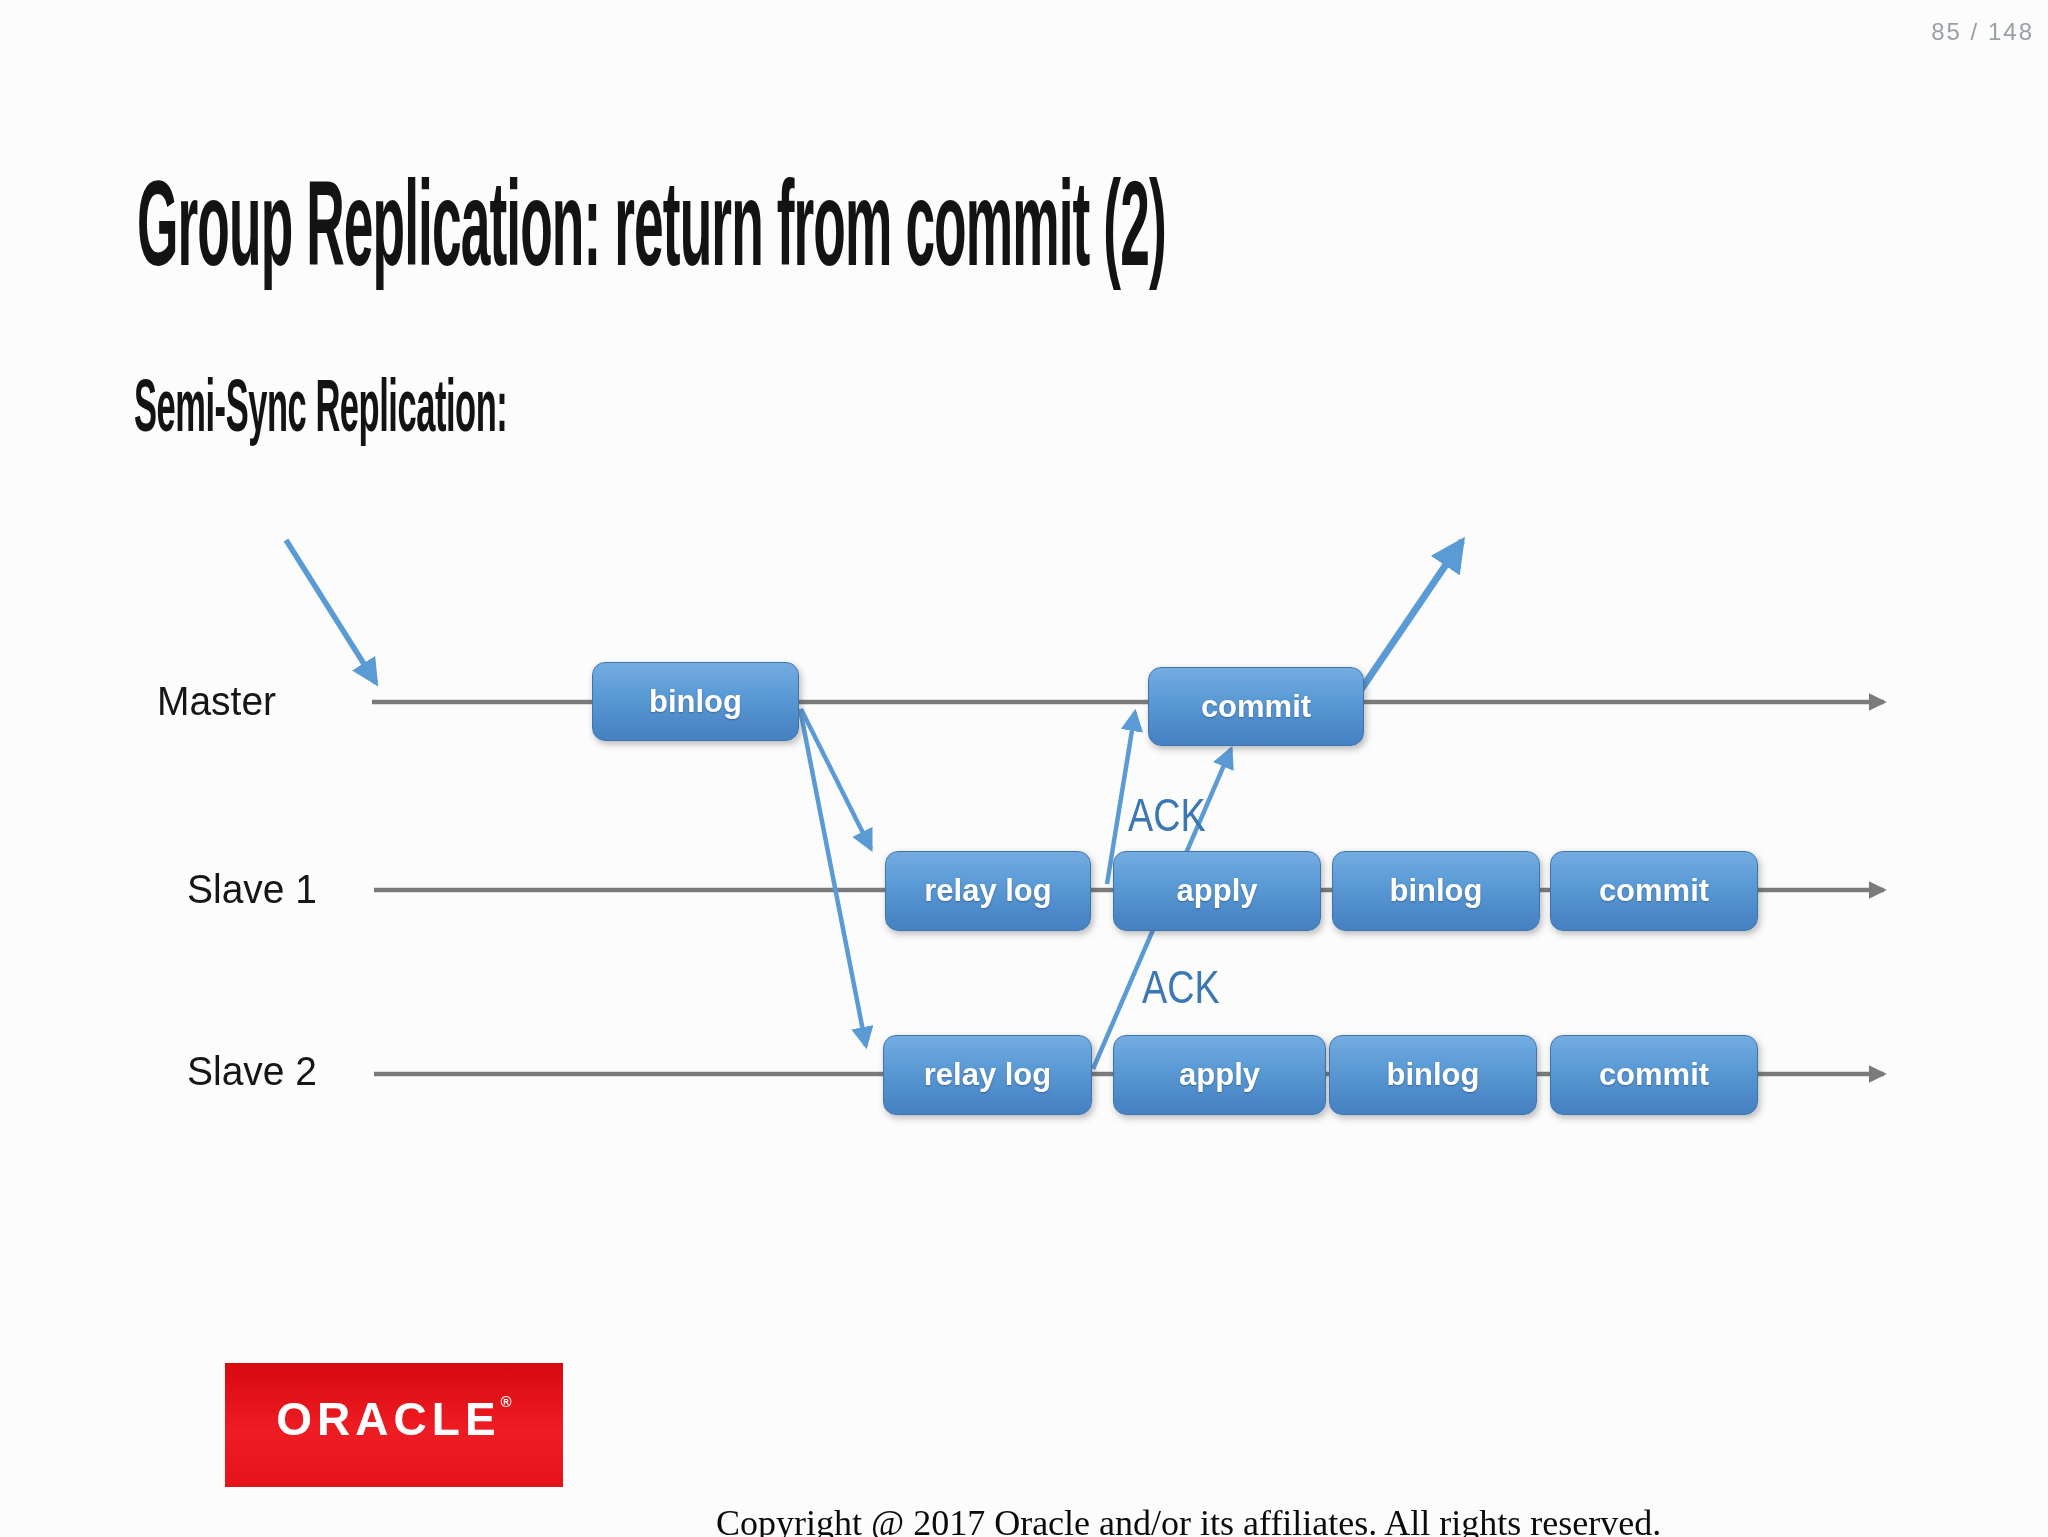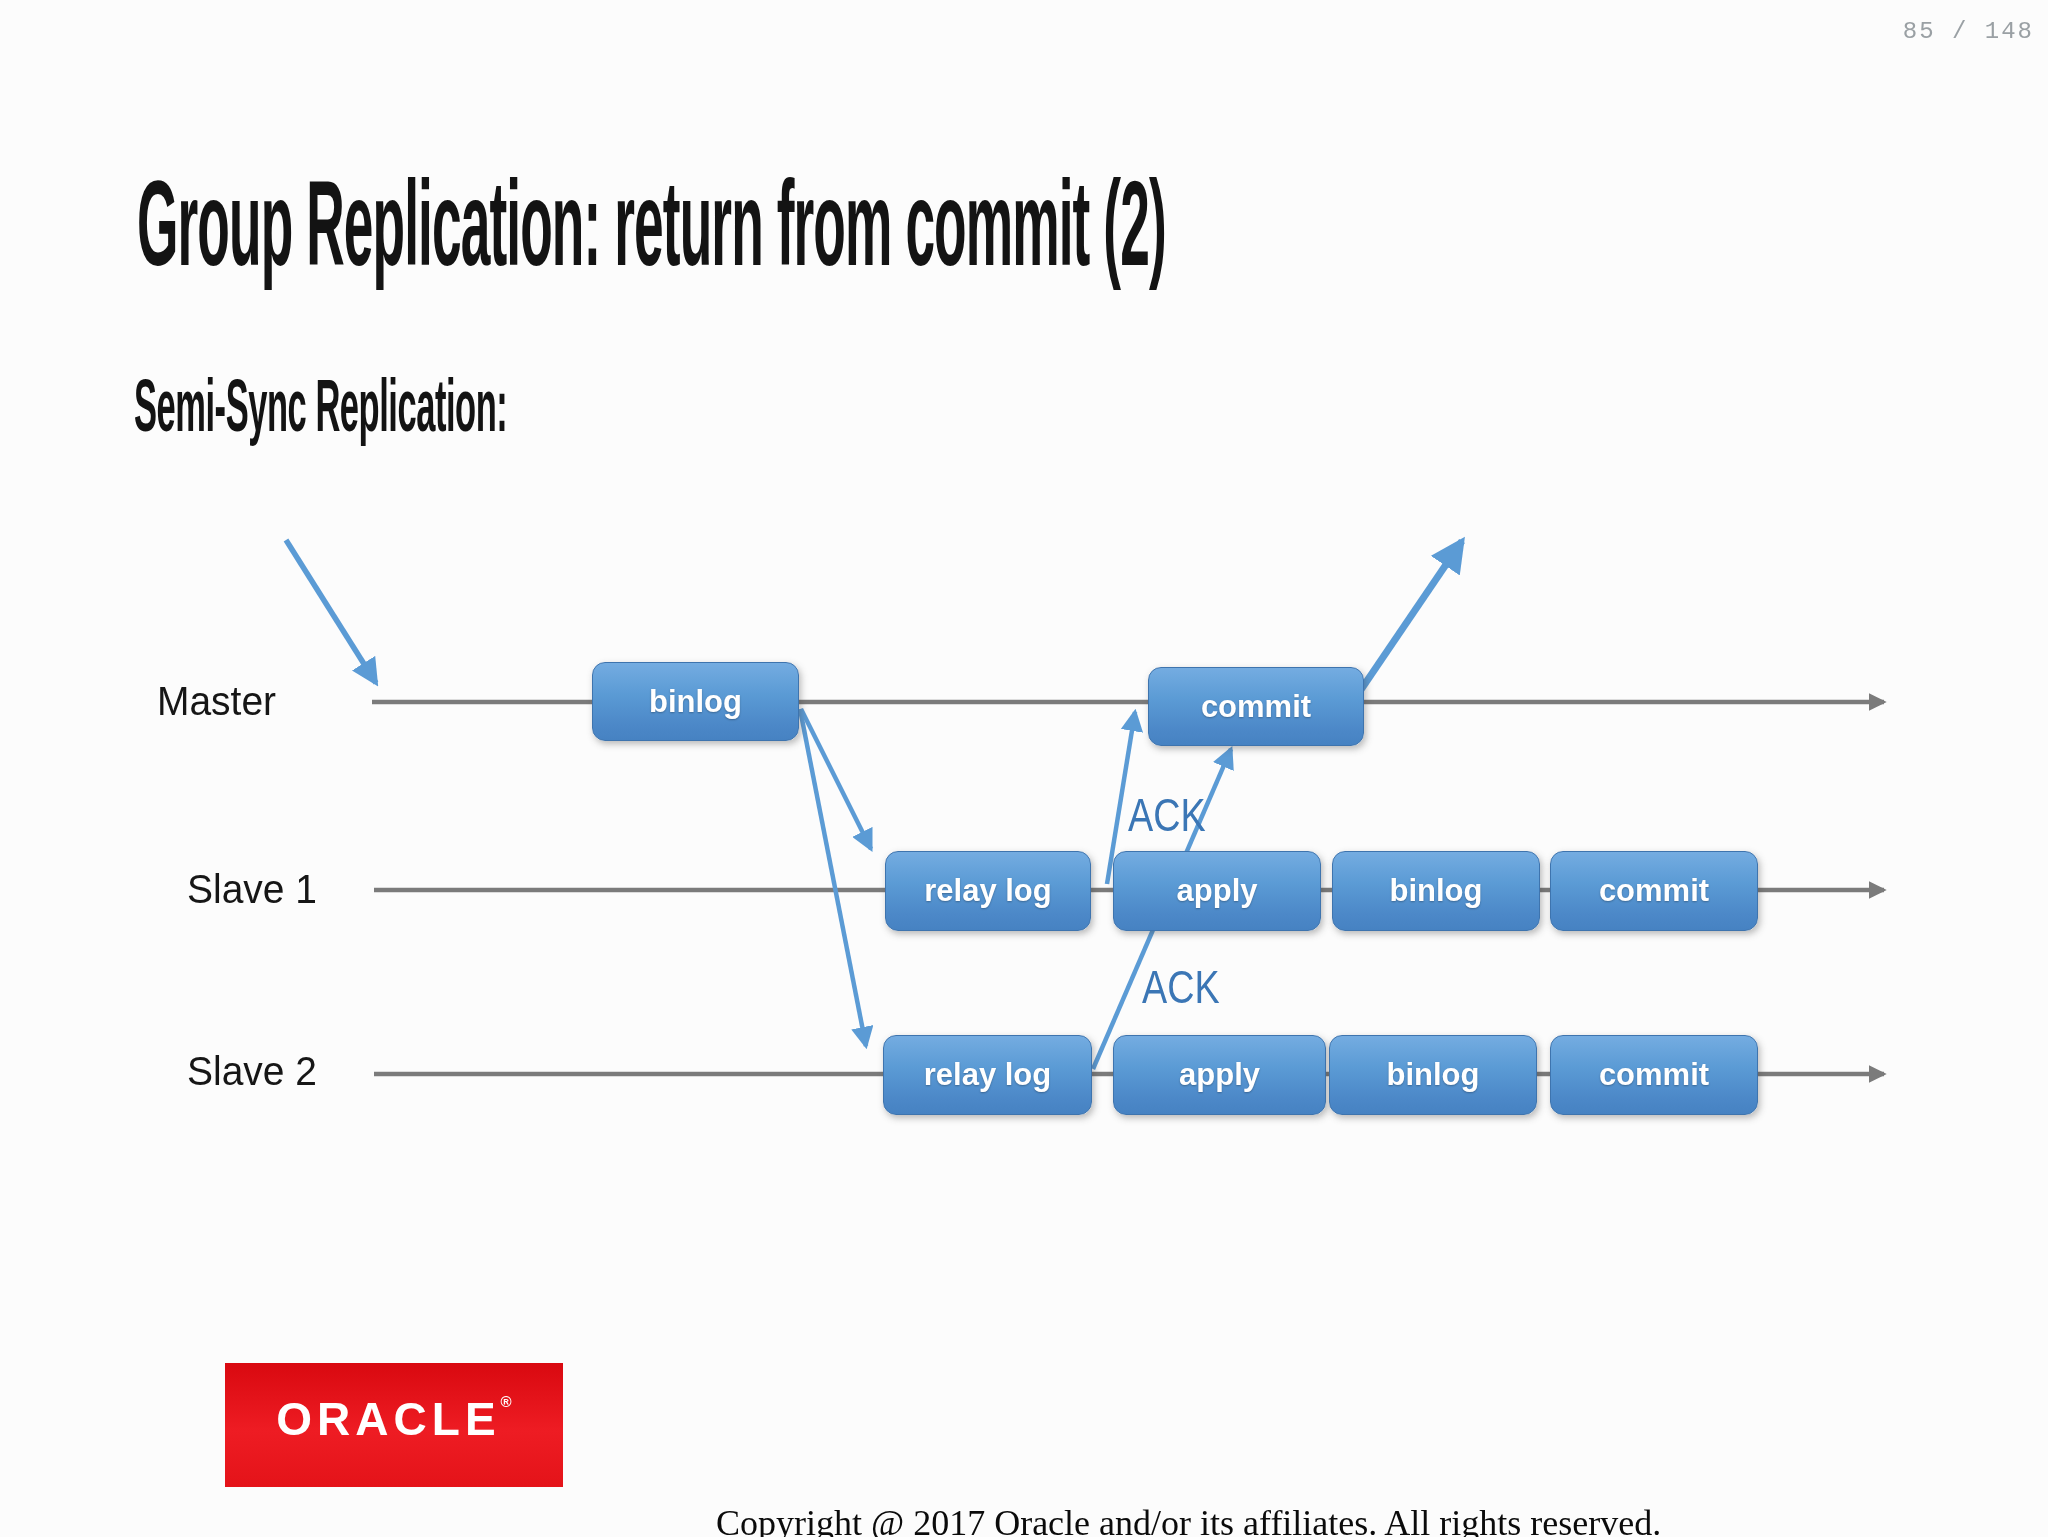--- a/index.html
+++ b/index.html
@@ -4,21 +4,21 @@
 <style>
   html,body{margin:0;padding:0;background:#e8e8e8;}
   .slide{
     position:relative;width:2048px;height:1537px;overflow:hidden;
     background:#fcfcfc;
     font-family:"Liberation Sans",sans-serif;
   }
   .abs{position:absolute;}
   .page-num{
     top:18px;right:14px;
-    font-family:Liberation Mono, monospace;
+    font-family:Liberation Sans, sans-serif;
     font-size:24px;color:#9aa0a4;letter-spacing:2px;
   }
   .title{
     left:137px;top:163px;
     font-size:121px;font-weight:700;color:#131313;
     letter-spacing:-2px;white-space:nowrap;line-height:1;
     transform:scaleX(0.44);transform-origin:0 0;
   }
   .subtitle{
     left:134px;top:368px;

